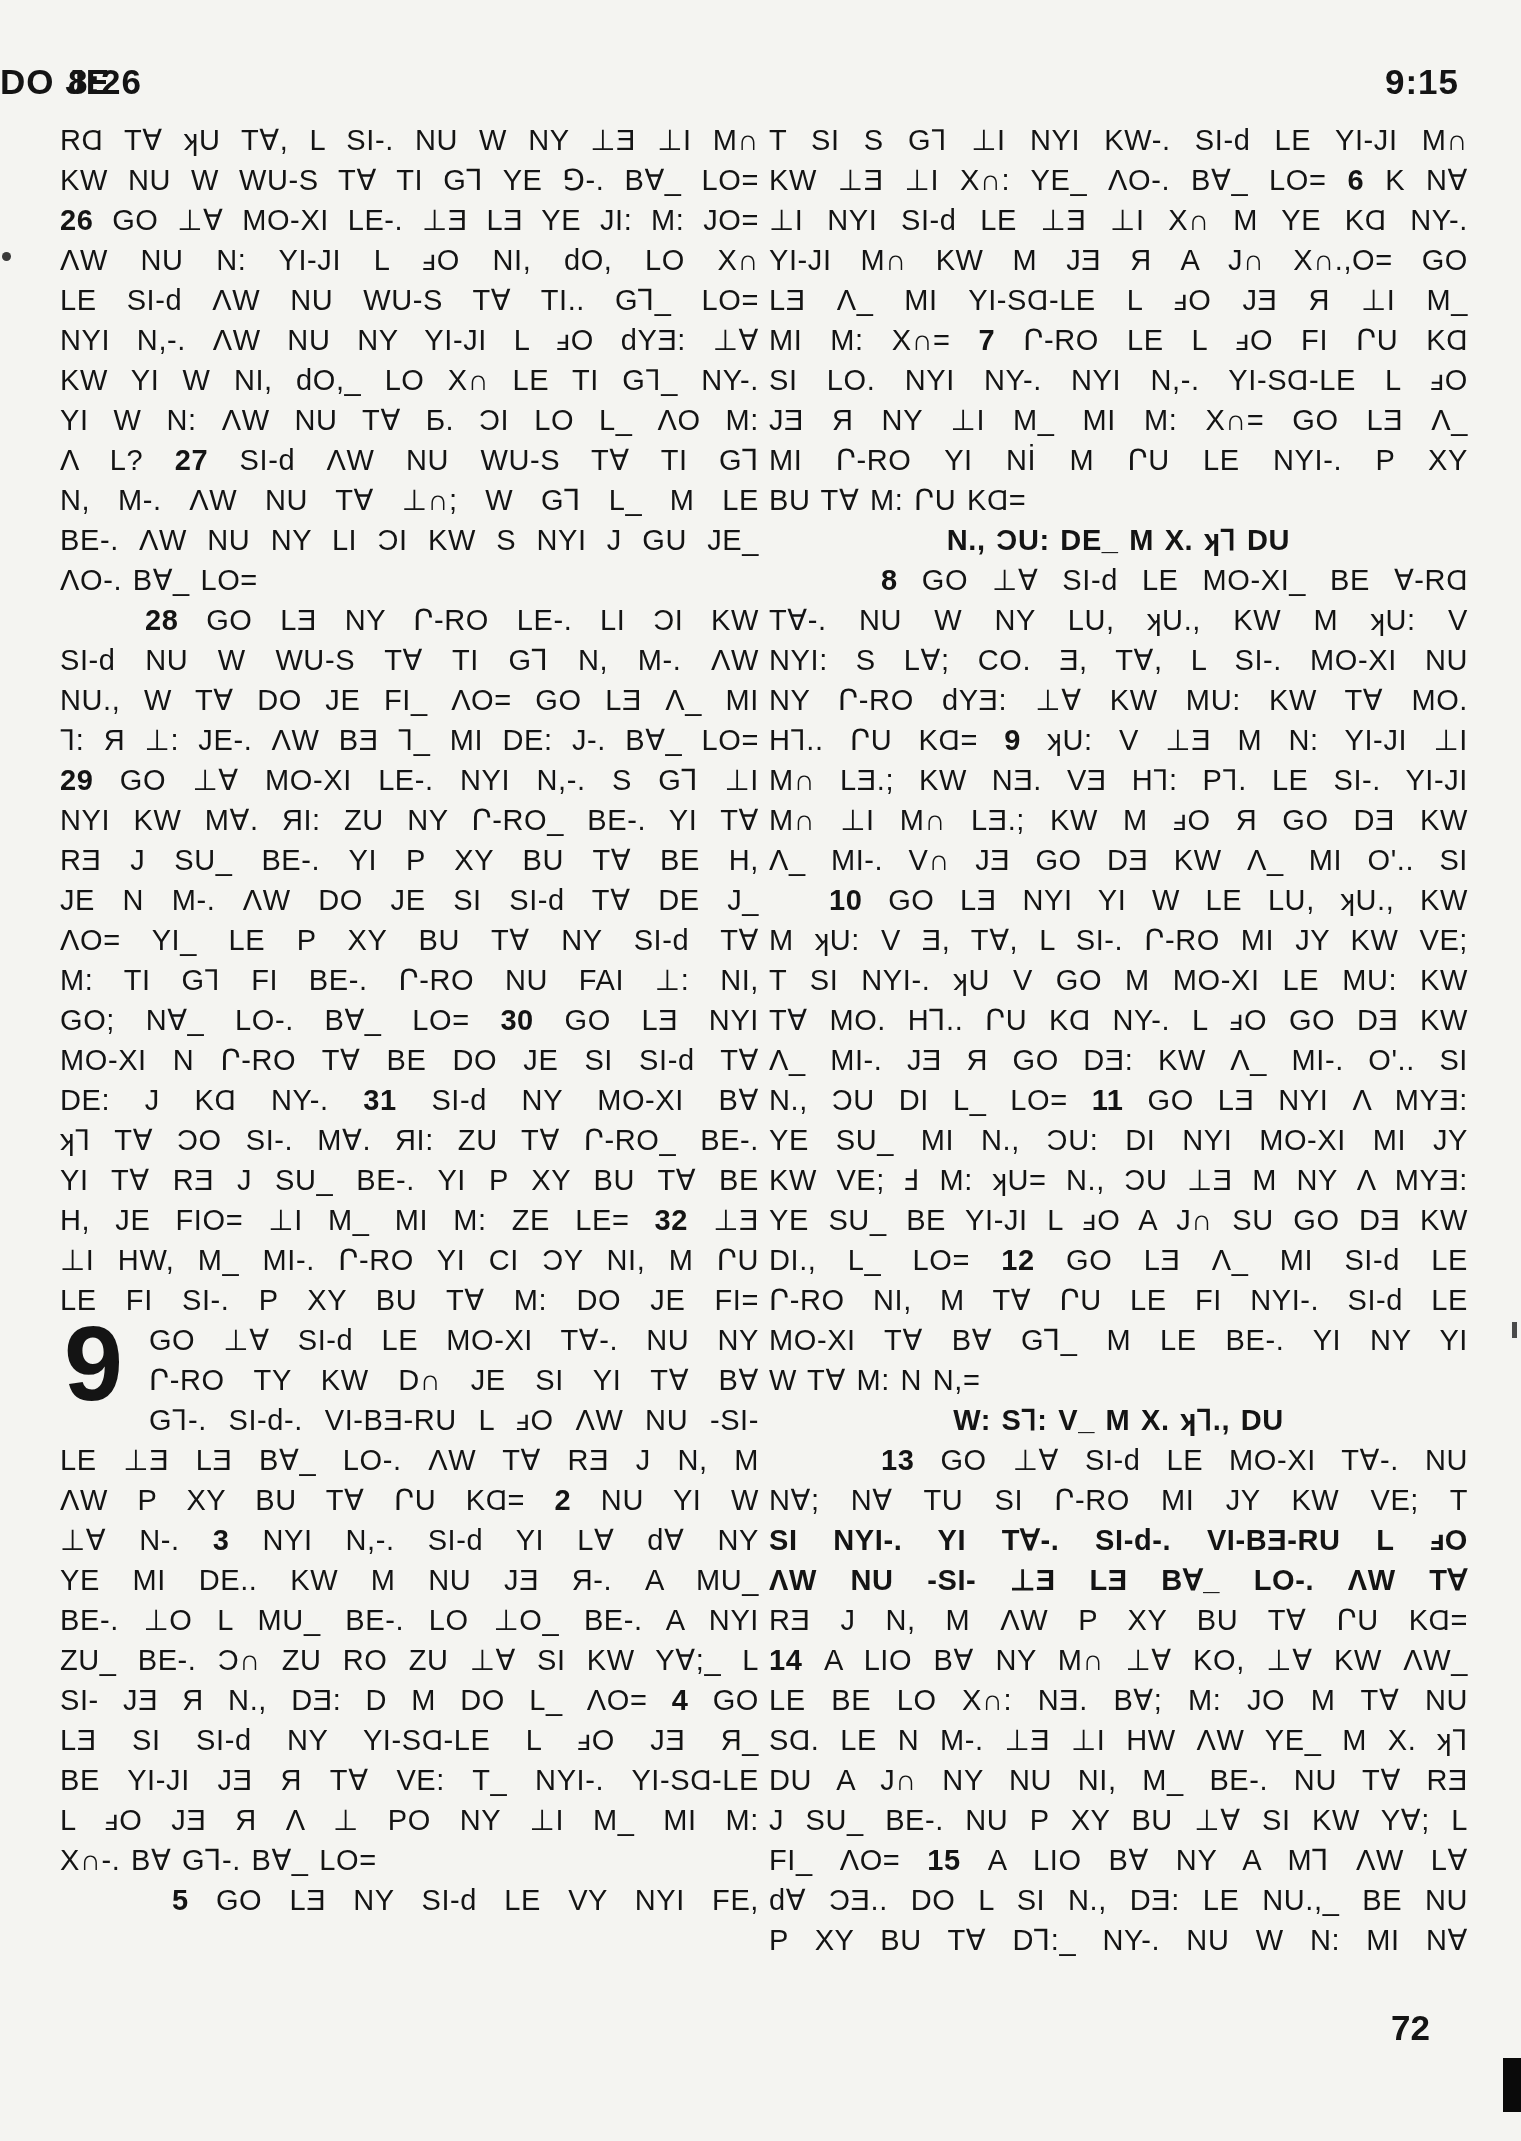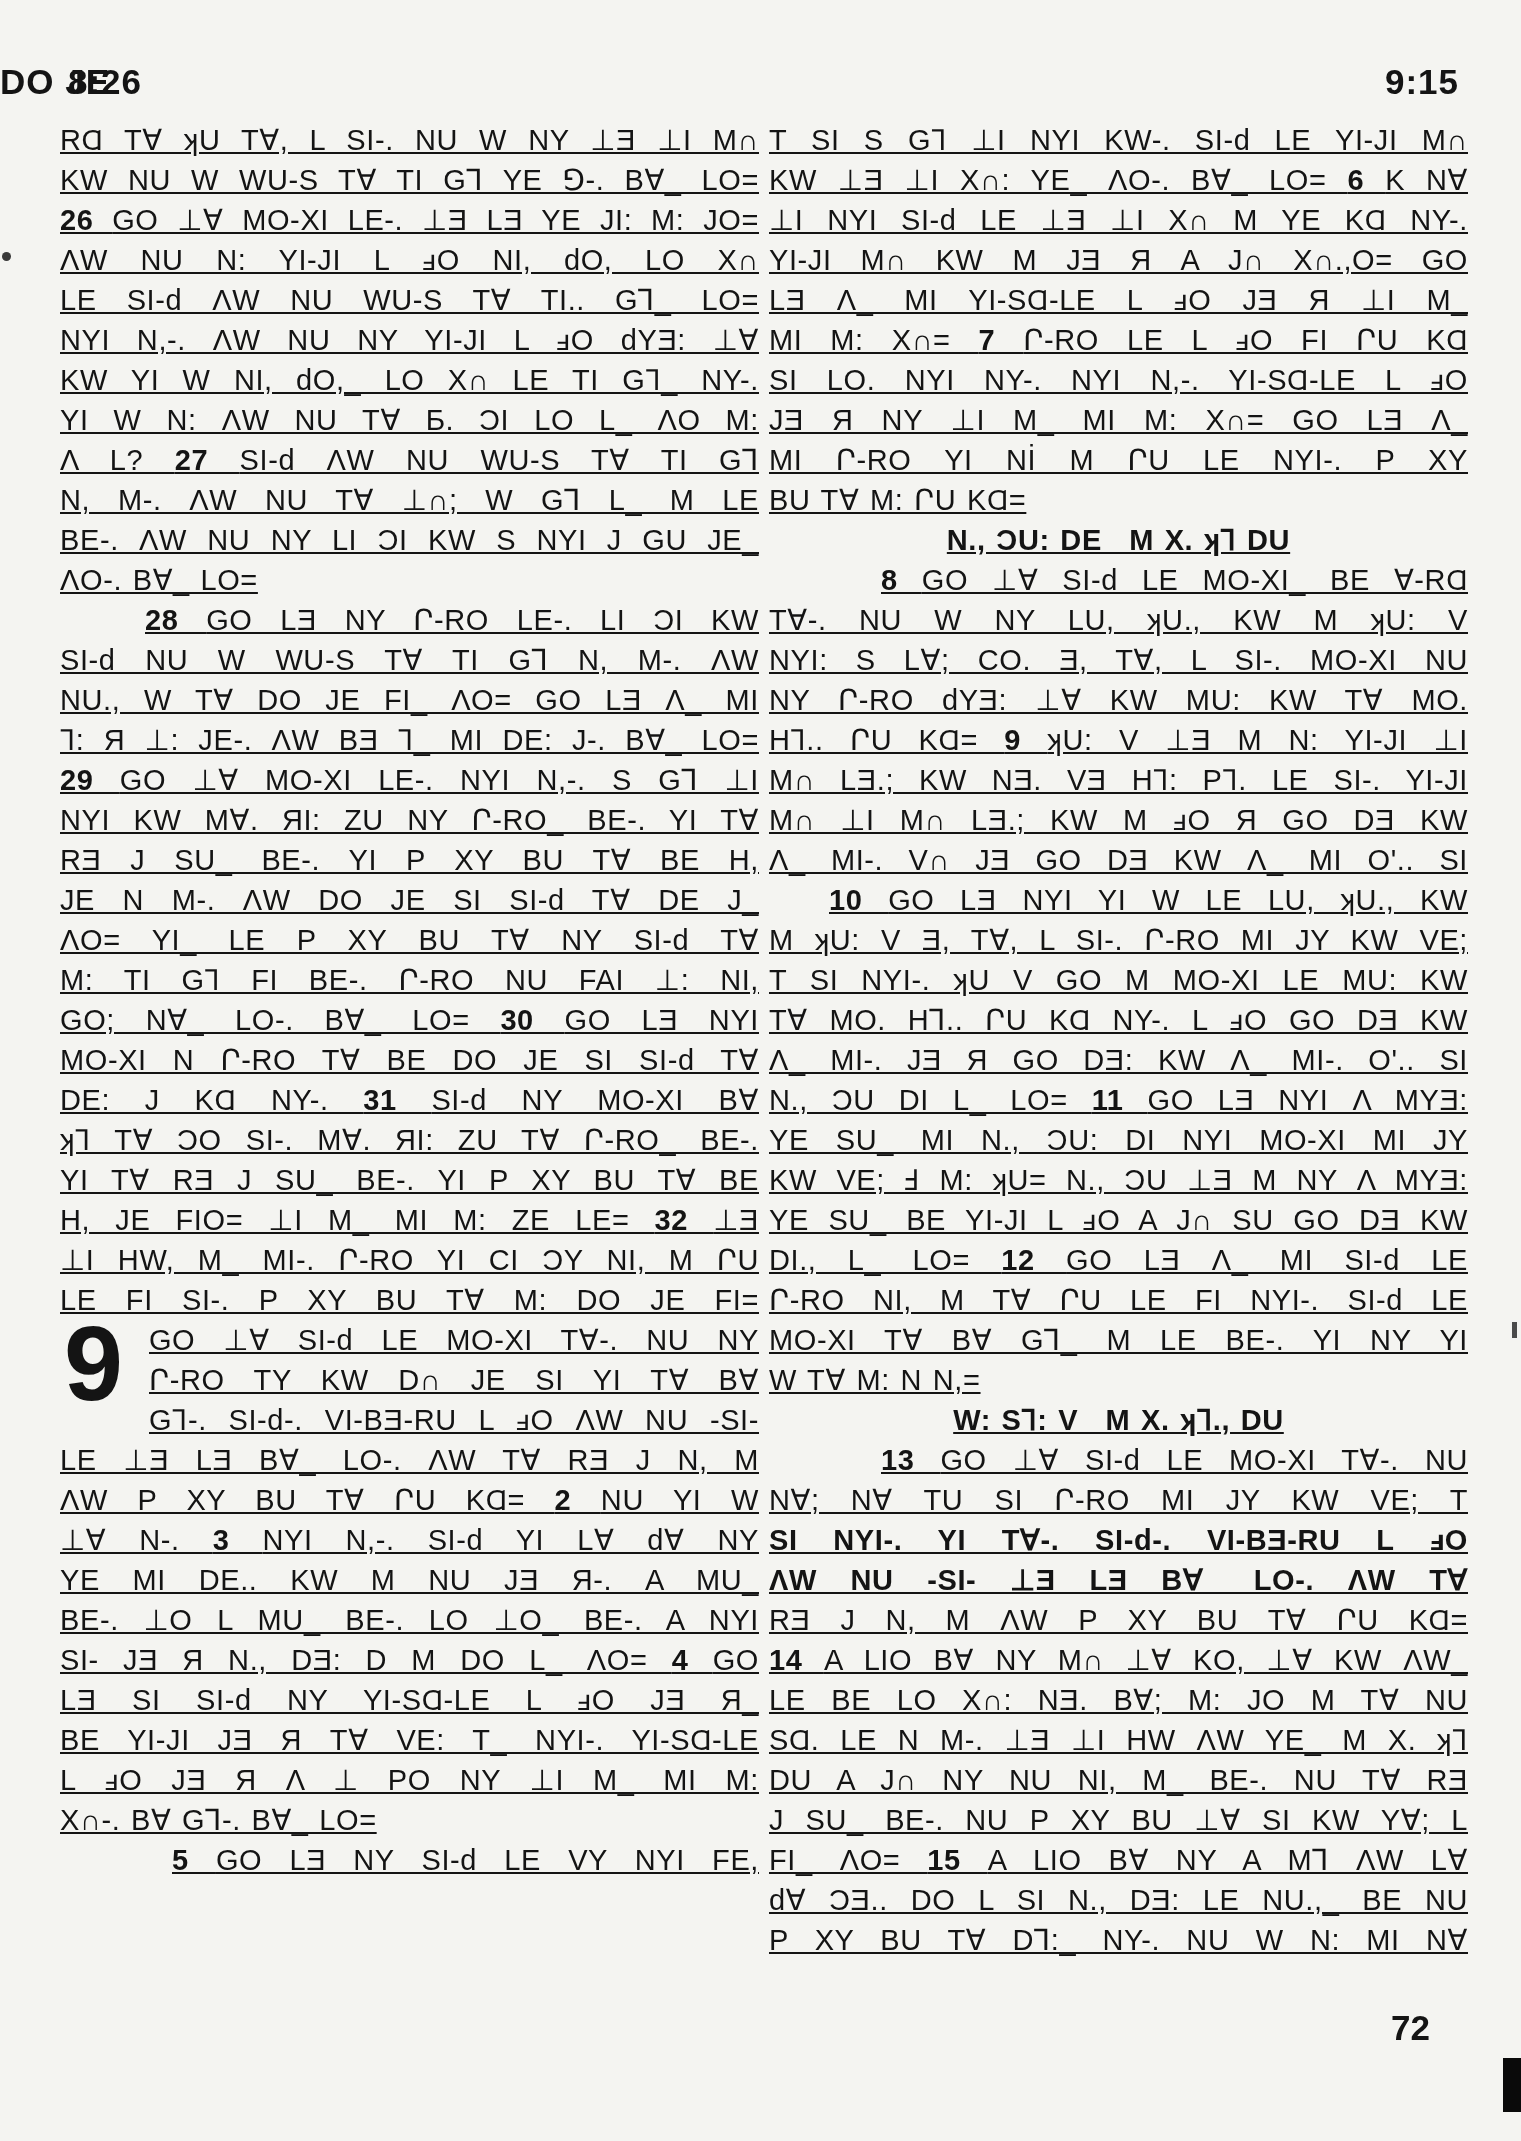--- a/index.html
+++ b/index.html
@@ -10,21 +10,21 @@
     color:#141414;
     overflow:hidden;
   }
   .page{position:absolute;inset:0;}
   
   .header{position:absolute;top:62px;left:0;width:100%;height:46px;font-weight:700;font-size:35px;letter-spacing:1px;}
   .header .h-left{position:absolute;left:68px;top:0;}
   .header .h-center{position:absolute;left:0;width:100%;text-align:left;top:0;}
   .header .h-right{position:absolute;right:62px;top:0;}
   
-  .cols{position:absolute;left:60px;top:120px;width:1408px;display:flex;gap:10px;text-decoration:underline;}
+  .cols{position:absolute;left:60px;top:120px;width:1408px;display:flex;gap:10px;}
   .col{width:699px;}
   .line{
     font-size:29px;line-height:40px;height:40px;overflow:hidden;
     text-align:justify;text-align-last:justify;
     letter-spacing:0.6px;word-spacing:2px;
     white-space:normal;
   }
   .la{text-align:left;text-align-last:auto;}
   .center{text-align:center;text-align-last:center;font-weight:700;}
   .bline{font-weight:700;}
@@ -87,20 +87,21 @@
         <div class="line"><span>LE FI SI-. P XY BU T∀ M: DO JE FI=</span></div>
         <div class="chapnum">9</div>
         <div class="line"><span>GO ⊥∀ SI-d LE MO-XI T∀-. NU NY</span></div>
         <div class="line"><span>Ր-RO TY KW D∩ JE SI YI T∀ B∀</span></div>
         <div class="line"><span>G⅂-. SI-d-. VI-BƎ-RU L ⅎO ΛW NU -SI-</span></div>
         <div class="line"><span>LE ⊥Ǝ LƎ B∀_ LO-. ΛW T∀ RƎ J N, M</span></div>
         <div class="line"><span>ΛW P XY BU T∀ ՐU KⱭ= </span><span class="b">2 </span><span>NU YI W</span></div>
         <div class="line"><span>⊥∀ N-. </span><span class="b">3 </span><span>NYI N,-. SI-d YI L∀ d∀ NY</span></div>
         <div class="line"><span>YE MI DE.. KW M NU JƎ Я-. A MU_</span></div>
         <div class="line"><span>BE-. ⊥O L MU_ BE-. LO ⊥O_ BE-. A NYI</span></div>
+        <div class="line"><span>ZU_ BE-. Ɔ∩ ZU RO ZU ⊥∀ SI KW Y∀;_ L</span></div>
         <div class="line"><span>SI- JƎ Я N., DƎ: D M DO L_ ΛO= </span><span class="b">4 </span><span>GO</span></div>
         <div class="line"><span>LƎ SI SI-d NY YI-SⱭ-LE L ⅎO JƎ Я_</span></div>
         <div class="line"><span>BE YI-JI JƎ Я T∀ VE: T_ NYI-. YI-SⱭ-LE</span></div>
         <div class="line"><span>L ⅎO JƎ Я Λ ⊥ PO NY ⊥I M_ MI M:</span></div>
         <div class="line la"><span>X∩-. B∀ G⅂-. B∀_ LO=</span></div>
         <div class="line ind3"><span class="b">5 </span><span>GO LƎ NY SI-d LE VY NYI FE,</span></div>
       </div>
     <div class="col" id="col-right">
         <div class="line"><span>T SI S G⅂ ⊥I NYI KW-. SI-d LE YI-JI M∩</span></div>
         <div class="line"><span>KW ⊥Ǝ ⊥I X∩: YE_ ΛO-. B∀_ LO= </span><span class="b">6 </span><span>K N∀</span></div>

